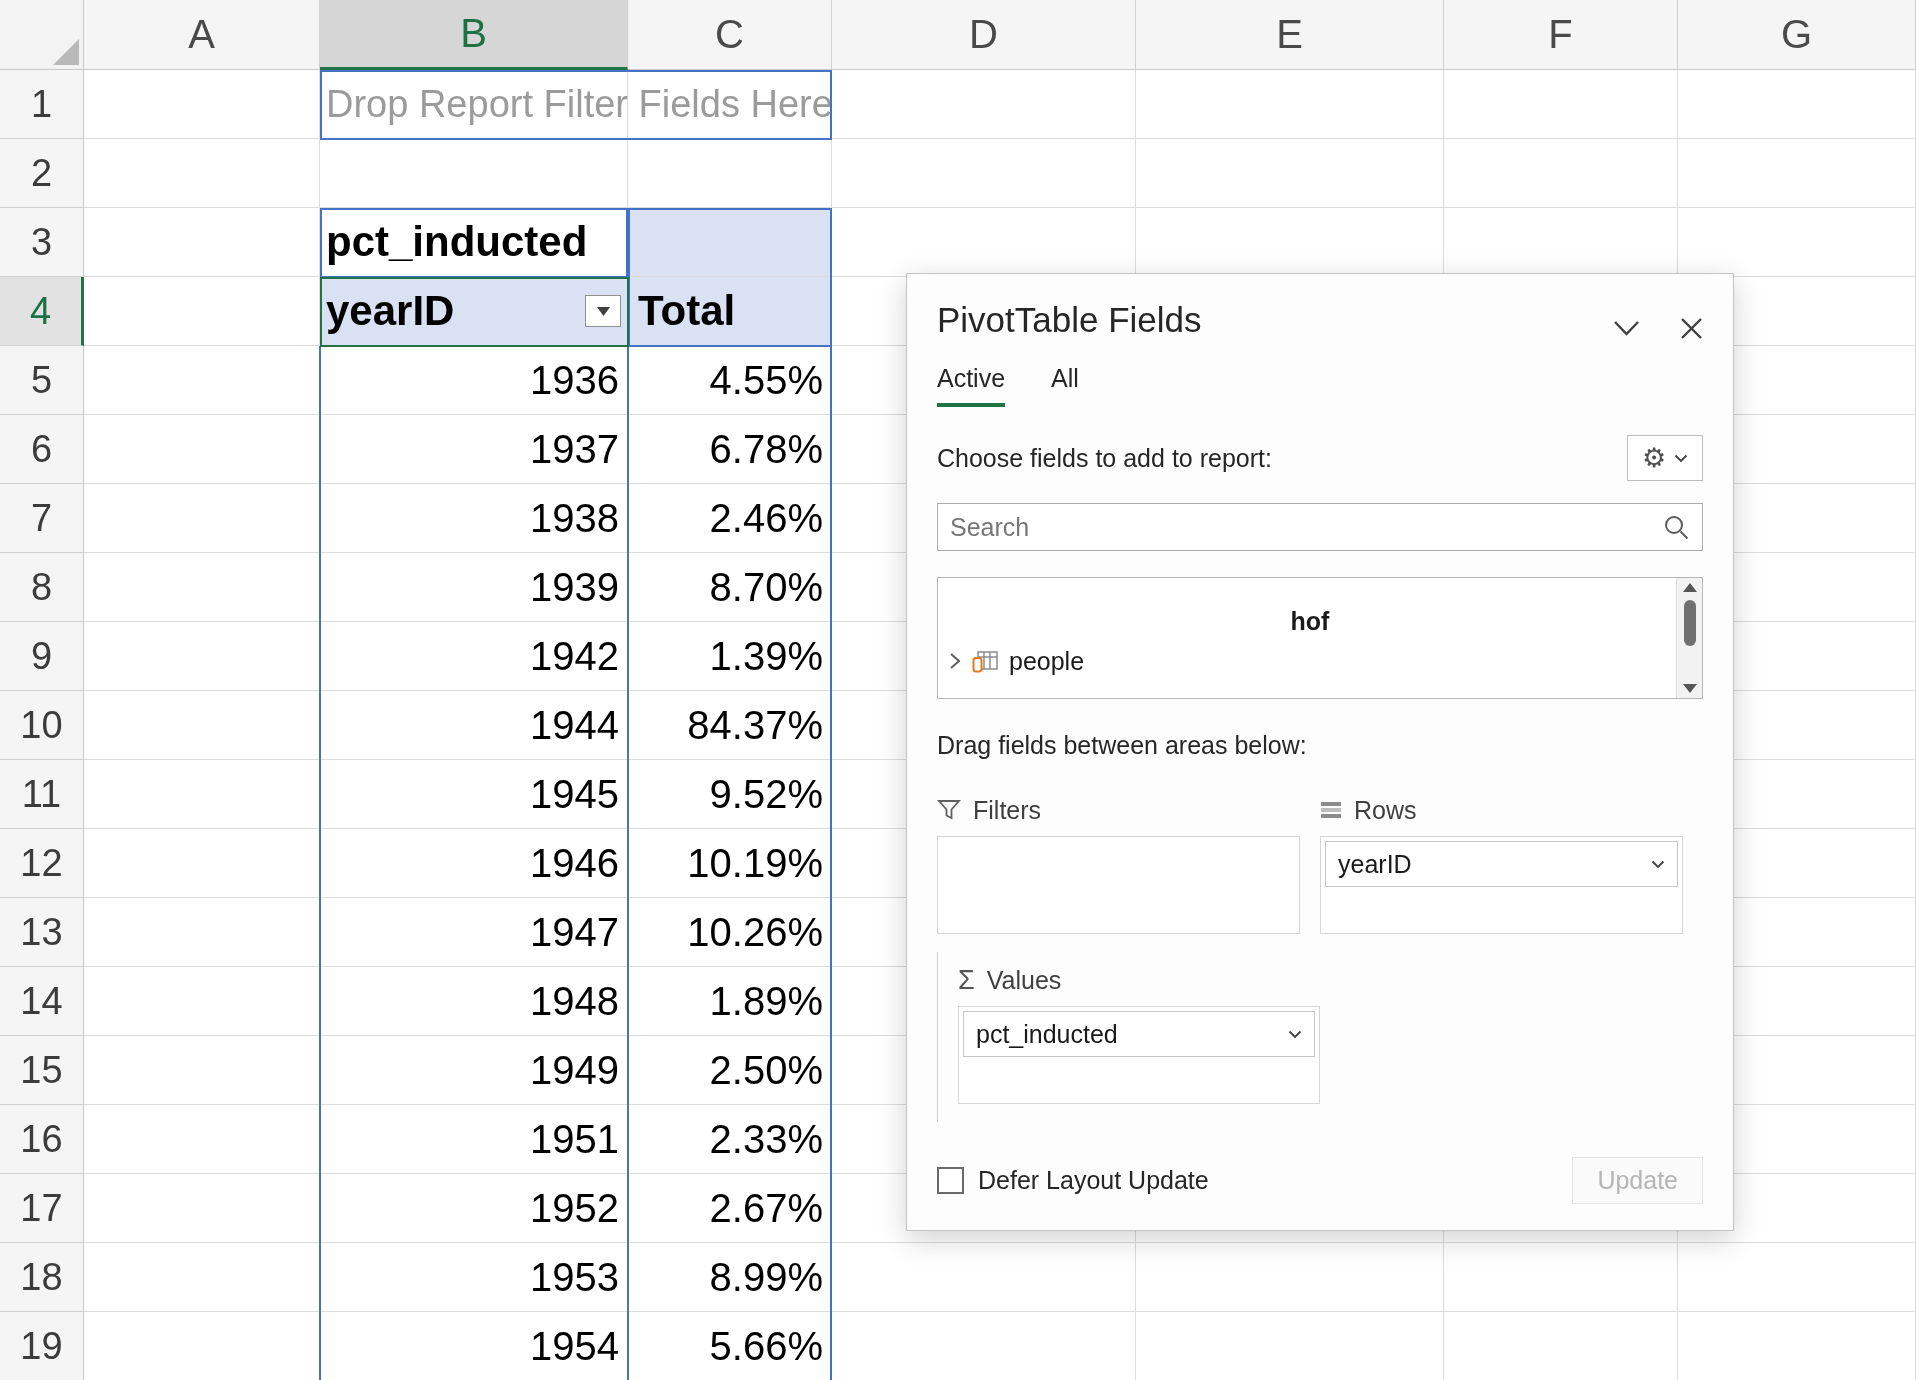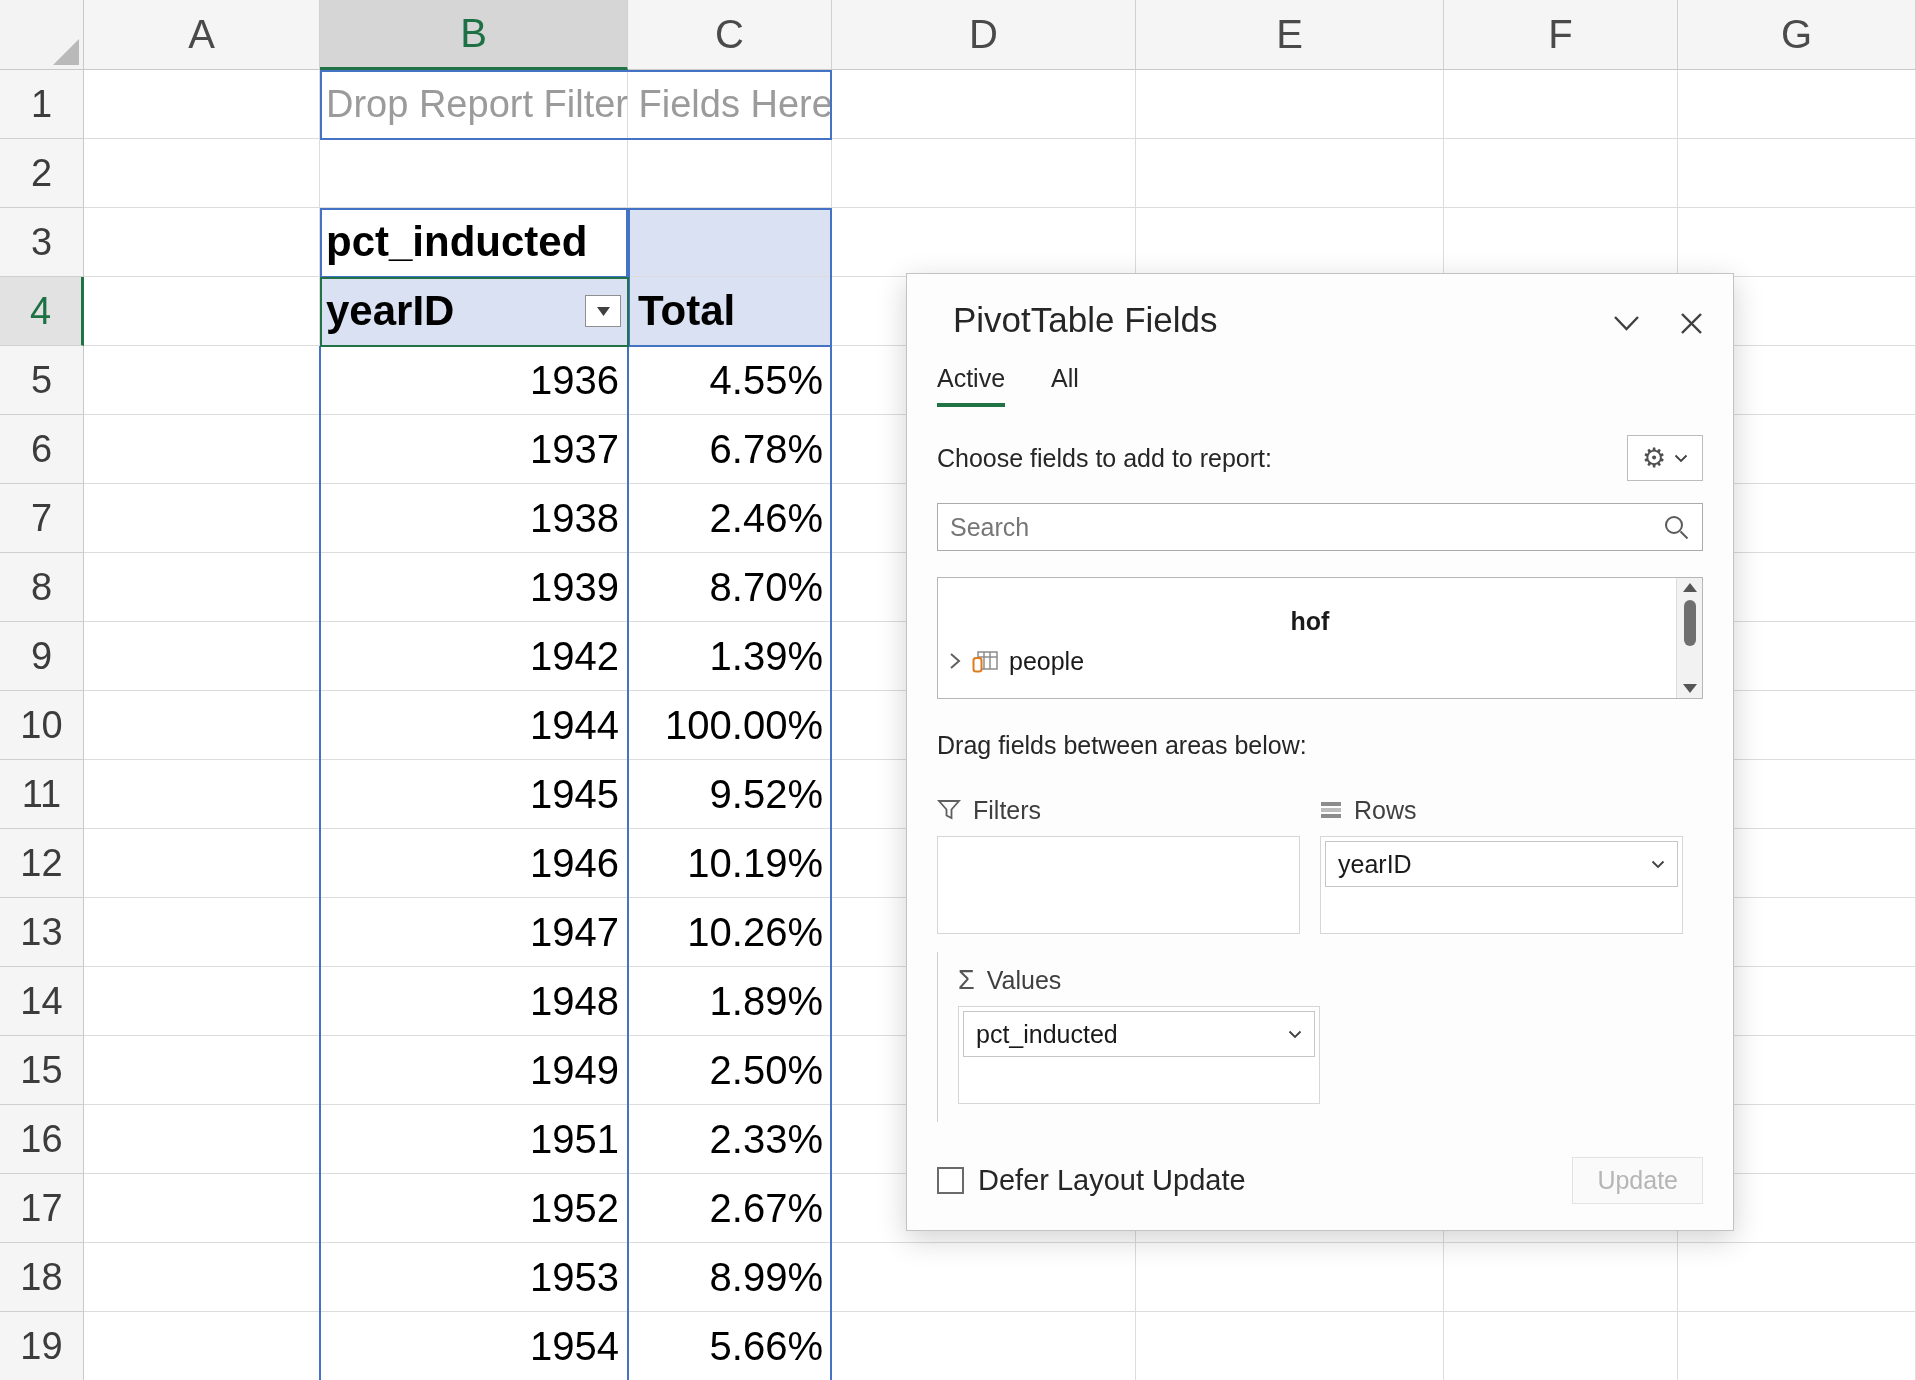--- a/index.html
+++ b/index.html
@@ -49,21 +49,21 @@
   .ov-b3   { left:320px; top:208px; width:308px; height:70px; border:2px solid #4472c4; }
   .ov-c3c4 { left:628px; top:208px; width:204px; height:139px; border:2px solid #4472c4; }
   .ov-active { left:320px; top:277px; width:309px; height:70px; border:2px solid #217346; z-index:6; }
   .vline { position:absolute; top:346px; width:2px; height:1034px; background:#4472c4; z-index:5; pointer-events:none; }
   .vl-1 { left:319px; } .vl-2 { left:627px; } .vl-3 { left:830px; }
 
   
   .panel { position:absolute; left:906px; top:273px; width:828px; height:958px;
     background:#fdfdfd; border:1px solid #c3c3c3; box-shadow:0 8px 28px rgba(0,0,0,0.18);
     z-index:10; padding:26px 30px; display:flex; flex-direction:column; overflow:hidden; }
-  .panel-header { display:flex; align-items:center; justify-content:space-between;margin-left:16px; }
+  .panel-header { display:flex; align-items:flex-end; justify-content:space-between; }
   .panel-title { font-size:35px; color:#262626; font-weight:400; }
   .panel-hicons { display:flex; gap:40px; align-items:center; margin-top:6px; }
   .icon-btn { cursor:pointer; display:flex; align-items:center; }
 
   .tabs { display:flex; gap:46px; margin-top:24px; }
   .tab { font-size:25px; color:#262626; padding-bottom:10px; cursor:pointer; }
   .tab.active { border-bottom:4px solid #217346; }
 
   .choose-row { display:flex; align-items:center; justify-content:space-between; margin-top:28px; }
   .choose-label { font-size:25px; color:#262626; }
@@ -99,21 +99,21 @@
     height:36px; }
   .area-box { margin-top:8px; height:98px; background:#fff; border:1px solid #d6d6d6; padding:4px; }
   .pill { height:46px; background:#fff; border:1px solid #c6c6c6; display:flex;
     align-items:center; justify-content:space-between; padding:0 12px; font-size:25px;
     color:#1a1a1a; cursor:pointer; }
   .sigma { font-size:27px; color:#555; line-height:1; }
 
   .panel-footer { margin-top:auto; display:flex; align-items:center; justify-content:space-between; }
   .defer { display:flex; align-items:center; gap:14px; cursor:pointer; }
   .checkbox { width:27px; height:27px; border:2px solid #6a6a6a; background:#fff; }
-  .defer-label { font-size:29px; color:#262626; }
+  .defer-label { font-size:25px; color:#262626; }
   .update-btn { font-size:25px; color:#b5b5b5; background:#fafafa; border:1px solid #e3e3e3;
     padding:8px 24px; font-family:"Liberation Sans", sans-serif; }
 </style>
 </head>
 <body>
 
 <div class="app">
 
   <div class="sheet">
     <div class="colheaders">
@@ -223,21 +223,21 @@
           <div class="cell col-C num">1.39%</div>
           <div class="cell col-D"></div>
           <div class="cell col-E"></div>
           <div class="cell col-F"></div>
           <div class="cell col-G"></div>
         </div>
         <div class="sheet-row">
           <div class="rowhead">10</div>
           <div class="cell col-A"></div>
           <div class="cell col-B num">1944</div>
-          <div class="cell col-C num">100.00%</div>
+          <div class="cell col-C num">84.37%</div>
           <div class="cell col-D"></div>
           <div class="cell col-E"></div>
           <div class="cell col-F"></div>
           <div class="cell col-G"></div>
         </div>
         <div class="sheet-row">
           <div class="rowhead">11</div>
           <div class="cell col-A"></div>
           <div class="cell col-B num">1945</div>
           <div class="cell col-C num">9.52%</div>

